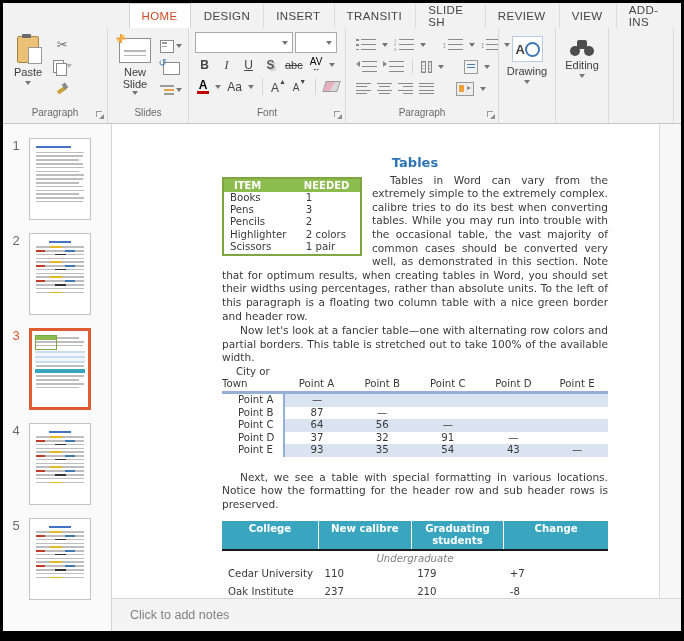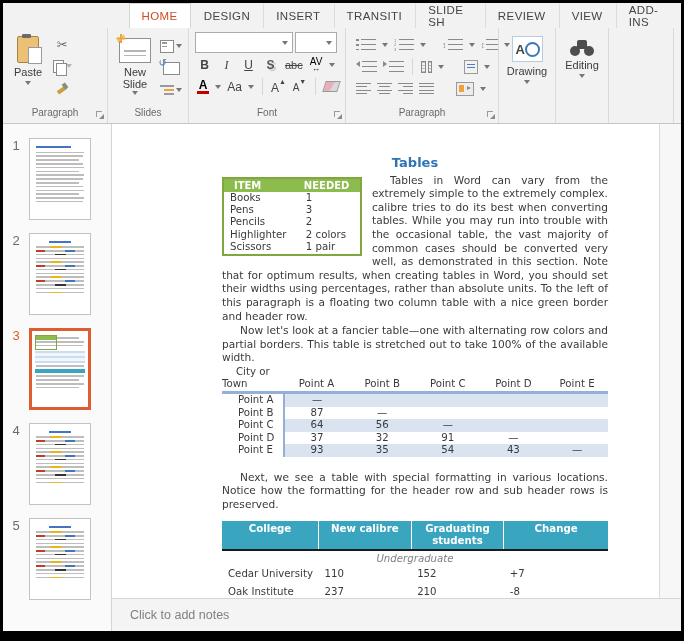--- a/index.html
+++ b/index.html
@@ -610,21 +610,21 @@
                   <th>Change</th>
                 </tr>
               </thead>
               <tbody>
                 <tr class="sub">
                   <td colspan="4">Undergraduate</td>
                 </tr>
                 <tr>
                   <td>Cedar University</td>
                   <td>110</td>
-                  <td>152</td>
+                  <td>179</td>
                   <td>+7</td>
                 </tr>
                 <tr>
                   <td>Oak Institute</td>
                   <td>237</td>
                   <td>210</td>
                   <td>-8</td>
                 </tr>
               </tbody>
             </table>

